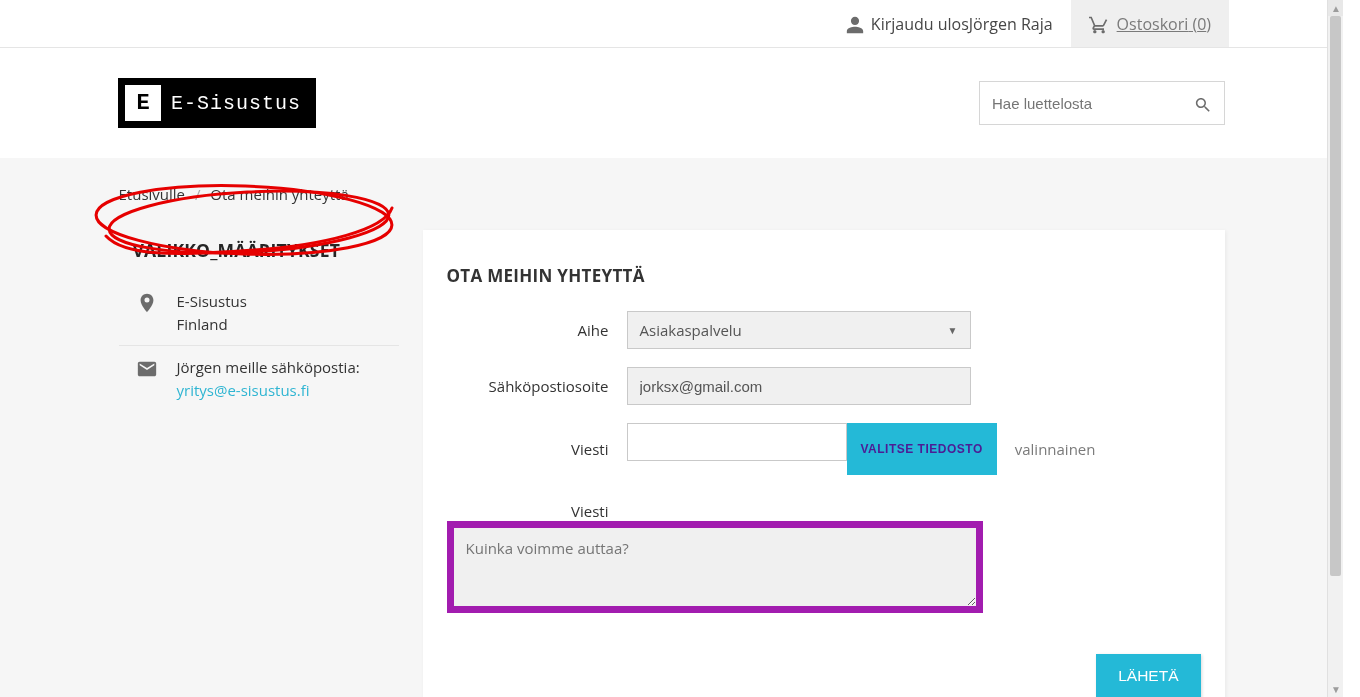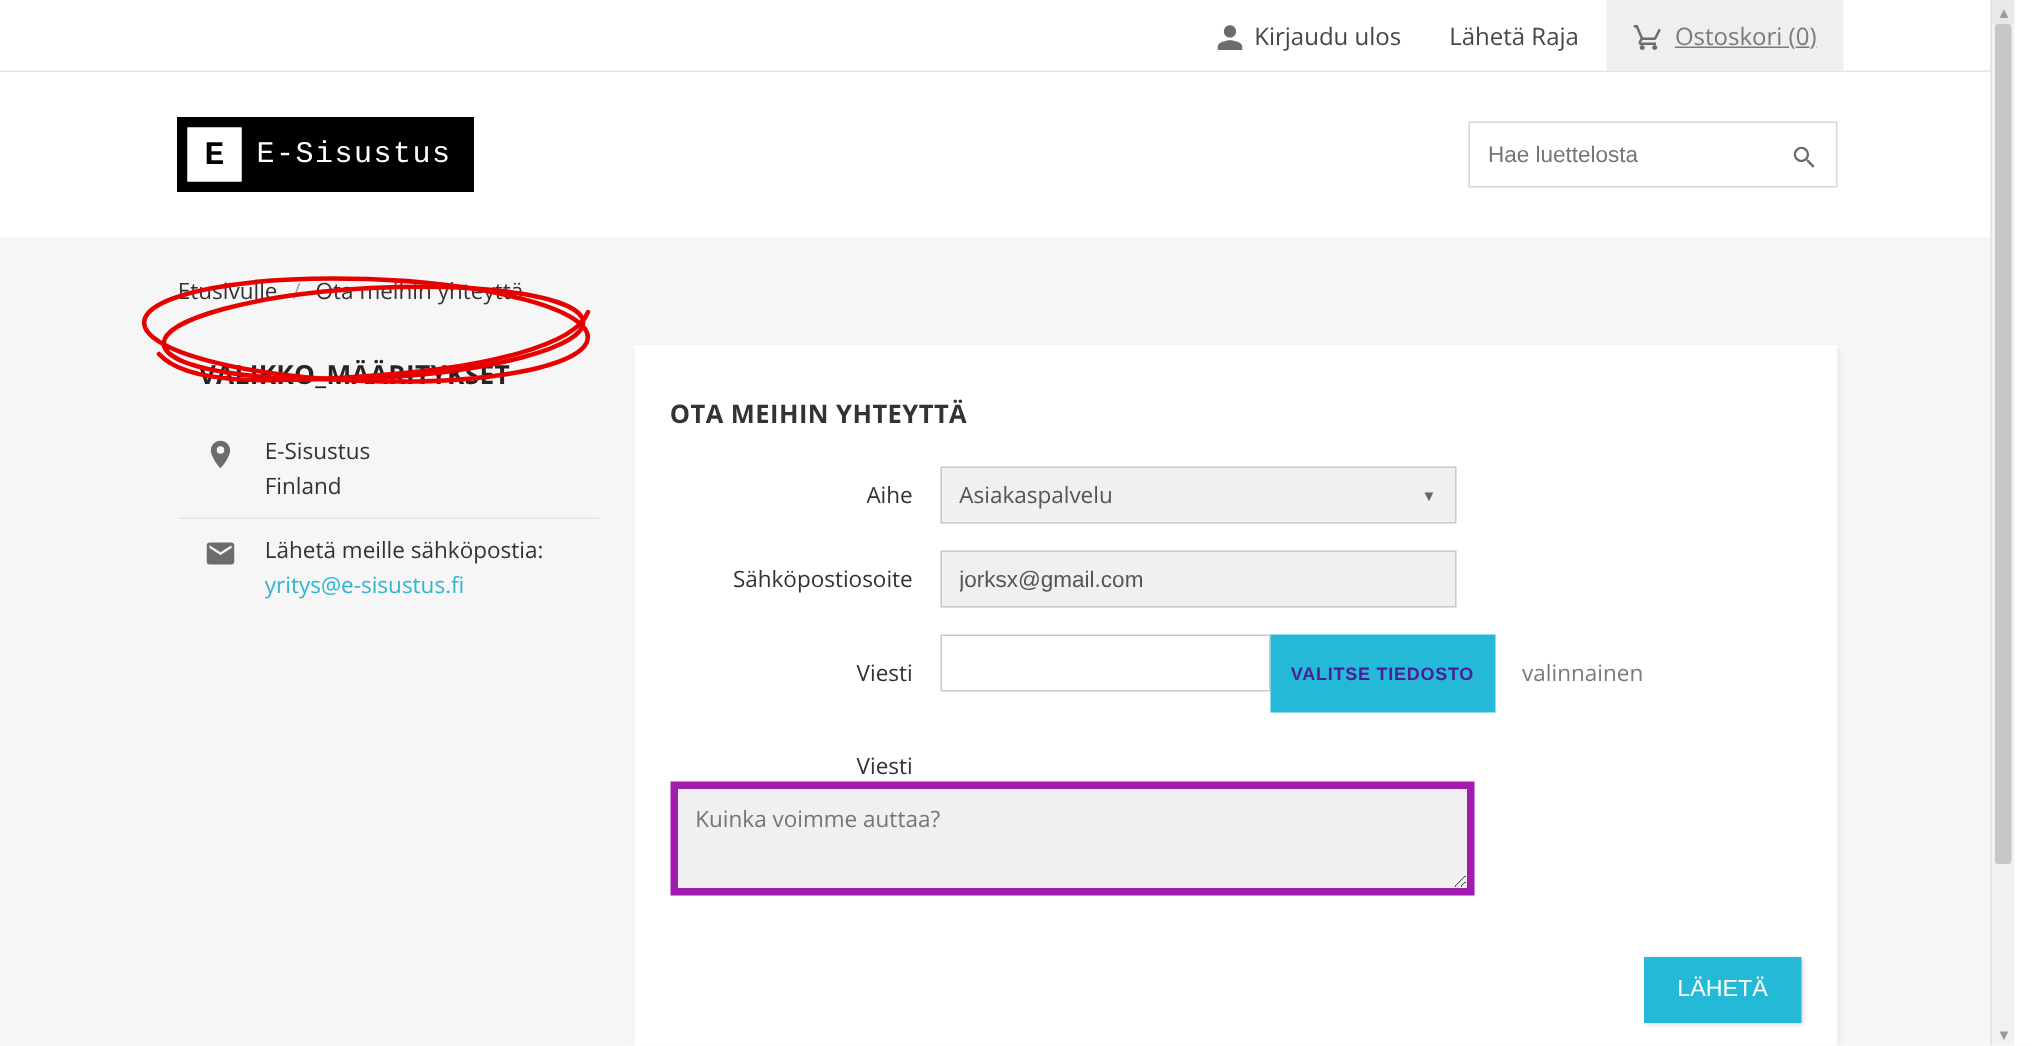--- a/index.html
+++ b/index.html
@@ -22,21 +22,21 @@
   
   .fake-scroll { position:absolute; right:0; top:0; width:16px; height:697px; background:#f1f1f1; border-left:1px solid #e0e0e0;}
   .fake-scroll .arrow { width:16px; height:16px; display:flex; align-items:center; justify-content:center; color:var(--scroll-arrow); font-size:10px;}
   .fake-scroll .arrow.up{ position:absolute; top:0; background:#e8e8e8;}
   .fake-scroll .arrow.down{ position:absolute; bottom:0;}
   .fake-scroll .thumb{ position:absolute; top:16px; left:2px; right:2px; height:560px; background:#c7c7c7; border-radius:2px;}
 
   
   .topbar { height:48px; border-bottom:1px solid #e5e5e5; display:flex; align-items:center; justify-content:flex-end; }
   .topbar .inner { display:flex; align-items:stretch; height:100%; }
-  .usernav { display:flex; align-items:center; gap:32px; padding:12px 18px; color:var(--text);}
+  .usernav { display:flex; align-items:center; gap:0; padding:12px 18px; color:var(--text);}
   .usernav a { display:flex; align-items:center; gap:6px; text-decoration:none; color:var(--text);}
   .cart { background:var(--cart-bg); height:100%; padding:0 18px; display:flex; align-items:center; color:var(--muted); gap:8px; margin-right:114px;}
   .icon { display:inline-block; }
   .icon svg { width:20px; height:20px; fill:#6c6c6c; vertical-align:middle;}
 
   
   .header { padding:30px 118px; display:flex; align-items:center; justify-content:space-between; }
   .logo-box { background:#000; color:#fff; display:flex; align-items:center; padding:6px 14px 6px 6px; gap:10px; border:1px solid #000; }
   .logo-box .sq { width:36px; height:36px; border:4px solid #fff; display:flex; align-items:center; justify-content:center; font-family: "Courier New", monospace; font-weight:bold; font-size:22px; background:#fff; color:#000;}
   .logo-box .brand { font-family: "Courier New", monospace; font-size:20px; letter-spacing:1px; }
@@ -70,42 +70,42 @@
   .form-row { display:flex; align-items:center; margin-bottom:18px; }
   .form-row.top { align-items:flex-start;flex-direction:column; }
   .form-label { width:180px; text-align:right; padding-right:18px; font-size:15px; color:#333;}
   .form-field { width:344px; }
   .extra { padding-left:18px; font-size:15px; color:#7a7a7a;}
   .select, .tinput { width:100%; height:38px; border:1px solid #c9c9c9; background:#f0f0f0; padding:0 12px; font-size:15px; color:#555; outline:none; }
   .select { display:flex; align-items:center; justify-content:space-between; cursor:pointer;}
   .caret { font-size:10px; color:#666;}
   .file-row .file-box { width:220px; height:38px; border:1px solid #c9c9c9; background:#fff; display:inline-block; vertical-align:top;}
   .file-btn { height:52px; background:var(--accent); color:#4c1d95; border:none; font-size:12px; font-weight:700; letter-spacing:.5px; padding:0 14px; cursor:pointer; vertical-align:top;}
-  .tarea { width:536px; height:76px; border:5px solid #a21caf; background:#f0f0f0; padding:10px 12px; font-size:15px; color:#1d4ed8; outline:none; resize:both; font-family:inherit;}
+  .tarea { width:536px; height:92px; border:7px solid #a21caf; background:#f0f0f0; padding:10px 12px; font-size:15px; color:#1d4ed8; outline:none; resize:both; font-family:inherit;}
   .submit-row { text-align:right; padding-top:18px;}
   .submit-btn { height:44px; background:var(--accent); color:#fff; border:none; font-size:15.5px; font-weight:400; padding:0 22px; cursor:pointer; box-shadow:1px 1px 3px rgba(0,0,0,.15);}
 </style>
 </head>
 <body>
 
 <div class="viewport">
 
   <div class="topbar">
     <div class="inner">
       <div class="usernav">
         <a href="#">
           <span class="icon">
             <svg viewBox="0 0 24 24">
                 <path d="M12 12c2.7 0 4.9-2.2 4.9-4.9S14.7 2.2 12 2.2 7.1 4.4 7.1 7.1 9.3 12 12 12zm0 2.2c-3.3 0-9.8 1.7-9.8 4.9V22h19.6v-2.9c0-3.2-6.5-4.9-9.8-4.9z"></path>
               </svg>
           </span>
           <span>Kirjaudu ulos</span>
         </a>
         <a href="#">
-          <span>Lähetä Raja</span>
+          <span>Jörgen Raja</span>
         </a>
       </div>
       <a href="#" class="cart">
         <span class="icon">
           <svg viewBox="0 0 24 24">
               <path d="M7 18c-1.1 0-2 .9-2 2s.9 2 2 2 2-.9 2-2-.9-2-2-2zm10 0c-1.1 0-2 .9-2 2s.9 2 2 2 2-.9 2-2-.9-2-2-2zM7.2 14h9.5c.7 0 1.3-.4 1.6-1l3.6-7.1-1.8-.9L16.6 12H7.5L3.3 2H0v2h2l3.6 8.6-1.3 2.4C3.5 16.4 4.5 18 6 18h12v-2H6z"></path>
             </svg>
         </span>
         <span><span>Ostoskori</span> (<span>0</span>)</span>
       </a>
@@ -151,21 +151,21 @@
             <div>Finland</div>
           </div>
         </div>
         <div class="contact-block">
           <div class="cicon">
             <svg viewBox="0 0 24 24">
                 <path d="M20 4H4c-1.1 0-2 .9-2 2v12c0 1.1.9 2 2 2h16c1.1 0 2-.9 2-2V6c0-1.1-.9-2-2-2zm0 4-8 5-8-5V6l8 5 8-5v2z"></path>
               </svg>
           </div>
           <div class="ctext">
-            <div>Lähetä meille sähköpostia:</div>
+            <div>Jörgen meille sähköpostia:</div>
             <a href="#">yritys@e-sisustus.fi</a>
           </div>
         </div>
       </aside>
 
       <main class="card">
         <h2>OTA MEIHIN YHTEYTTÄ</h2>
 
         <div class="form-row">
           <div class="form-label">Aihe</div>

